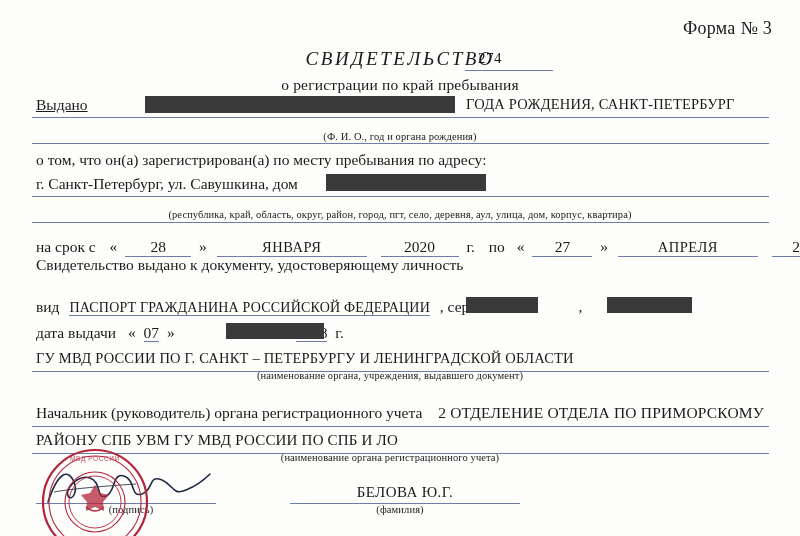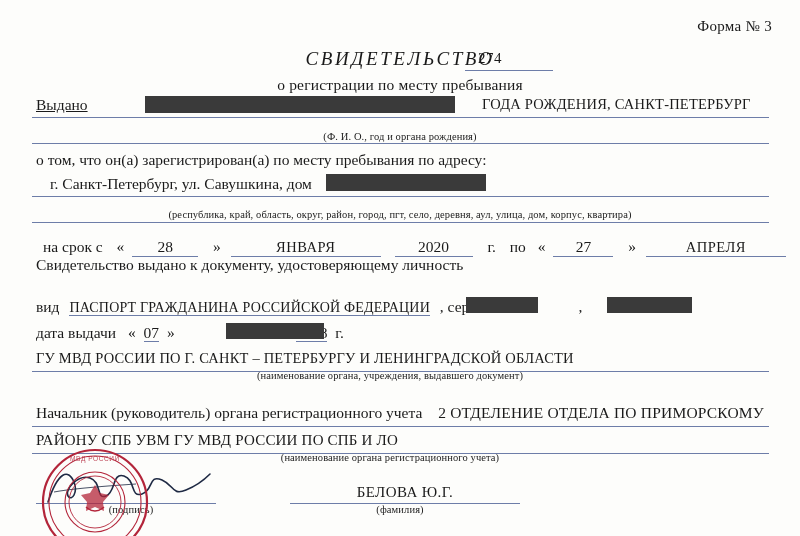--- a/index.html
+++ b/index.html
@@ -17,21 +17,21 @@
   .page {
     position: relative;
     width: 800px;
     height: 536px;
     background: #fdfdfb;
   }
   .form-no {
     position: absolute;
     right: 28px;
     top: 18px;
-    font-size: 15px;
+    font-size: 18px;
     letter-spacing: .3px;
   }
   .title {
     position: absolute;
     left: 0;
     right: 0;
     top: 48px;
     text-align: center;
     font-size: 19px;
     letter-spacing: 2.6px;
@@ -82,44 +82,44 @@
   
   .lbl-vydano { left: 36px; top: 96px; text-decoration: underline; }
   .vydano-black {
     position: absolute;
     left: 145px; top: 96px;
     width: 310px; height: 17px;
     background: #3a3a3a;
   }
   .vydano-text {
     position: absolute;
-    left: 482px; top: 96px;
+    left: 466px; top: 96px;
     font-size: 14.5px;
     letter-spacing: .2px;
     text-align: right;
   }
   .rule-vydano { left: 32px; top: 117px; width: 737px; }
   .rule-2 { left: 32px; top: 143px; width: 737px; }
   .cap-fio { left: 230px; top: 131px; width: 340px; }
 
   .lbl-otom { left: 36px; top: 151px; }
-  .lbl-addr { left: 50px; top: 175px; }
+  .lbl-addr { left: 36px; top: 175px; }
   .addr-black {
     position: absolute;
     left: 326px; top: 174px;
     width: 160px; height: 17px;
     background: #3a3a3a;
   }
   .rule-addr { left: 32px; top: 196px; width: 737px; }
   .rule-addr2 { left: 32px; top: 222px; width: 737px; }
   .cap-addr { left: 150px; top: 209px; width: 500px; }
 
   
   .srok-row { left: 36px; top: 238px; }
-  .srok-row span { display: inline-block; margin-left: 7px; }
+  .srok-row span { display: inline-block; }
   .u { border-bottom: 1px solid #6d7da8; text-align: center; }
 
   .lbl-svid { left: 36px; top: 256px; }
 
   .vid-row { left: 36px; top: 298px; }
   .vid-black1 {
     position: absolute;
     left: 466px; top: 297px;
     width: 72px; height: 16px;
     background: #3a3a3a;
@@ -185,21 +185,21 @@
 </head>
 <body>
 
 <div class="page">
 
   <div class="form-no">Форма № 3</div>
 
   <div class="title">СВИДЕТЕЛЬСТВО</div>
   <div class="title-num">274</div>
   <div class="num-underline"></div>
-  <div class="subtitle">о регистрации по месту пребывания</div>
+  <div class="subtitle">о регистрации по край пребывания</div>
 
   <div class="row lbl-vydano">Выдано</div>
   <div class="vydano-black"></div>
   <div class="vydano-text">ГОДА РОЖДЕНИЯ, САНКТ-ПЕТЕРБУРГ</div>
   <div class="rule rule-vydano"></div>
   <div class="caption cap-fio">(Ф. И. О., год и органа рождения)</div>
   <div class="rule rule-2"></div>
 
   <div class="row lbl-otom">о том, что он(а) зарегистрирован(а) по месту пребывания по адресу:</div>
   <div class="row lbl-addr">г. Санкт-Петербург, ул. Савушкина, дом</div>

